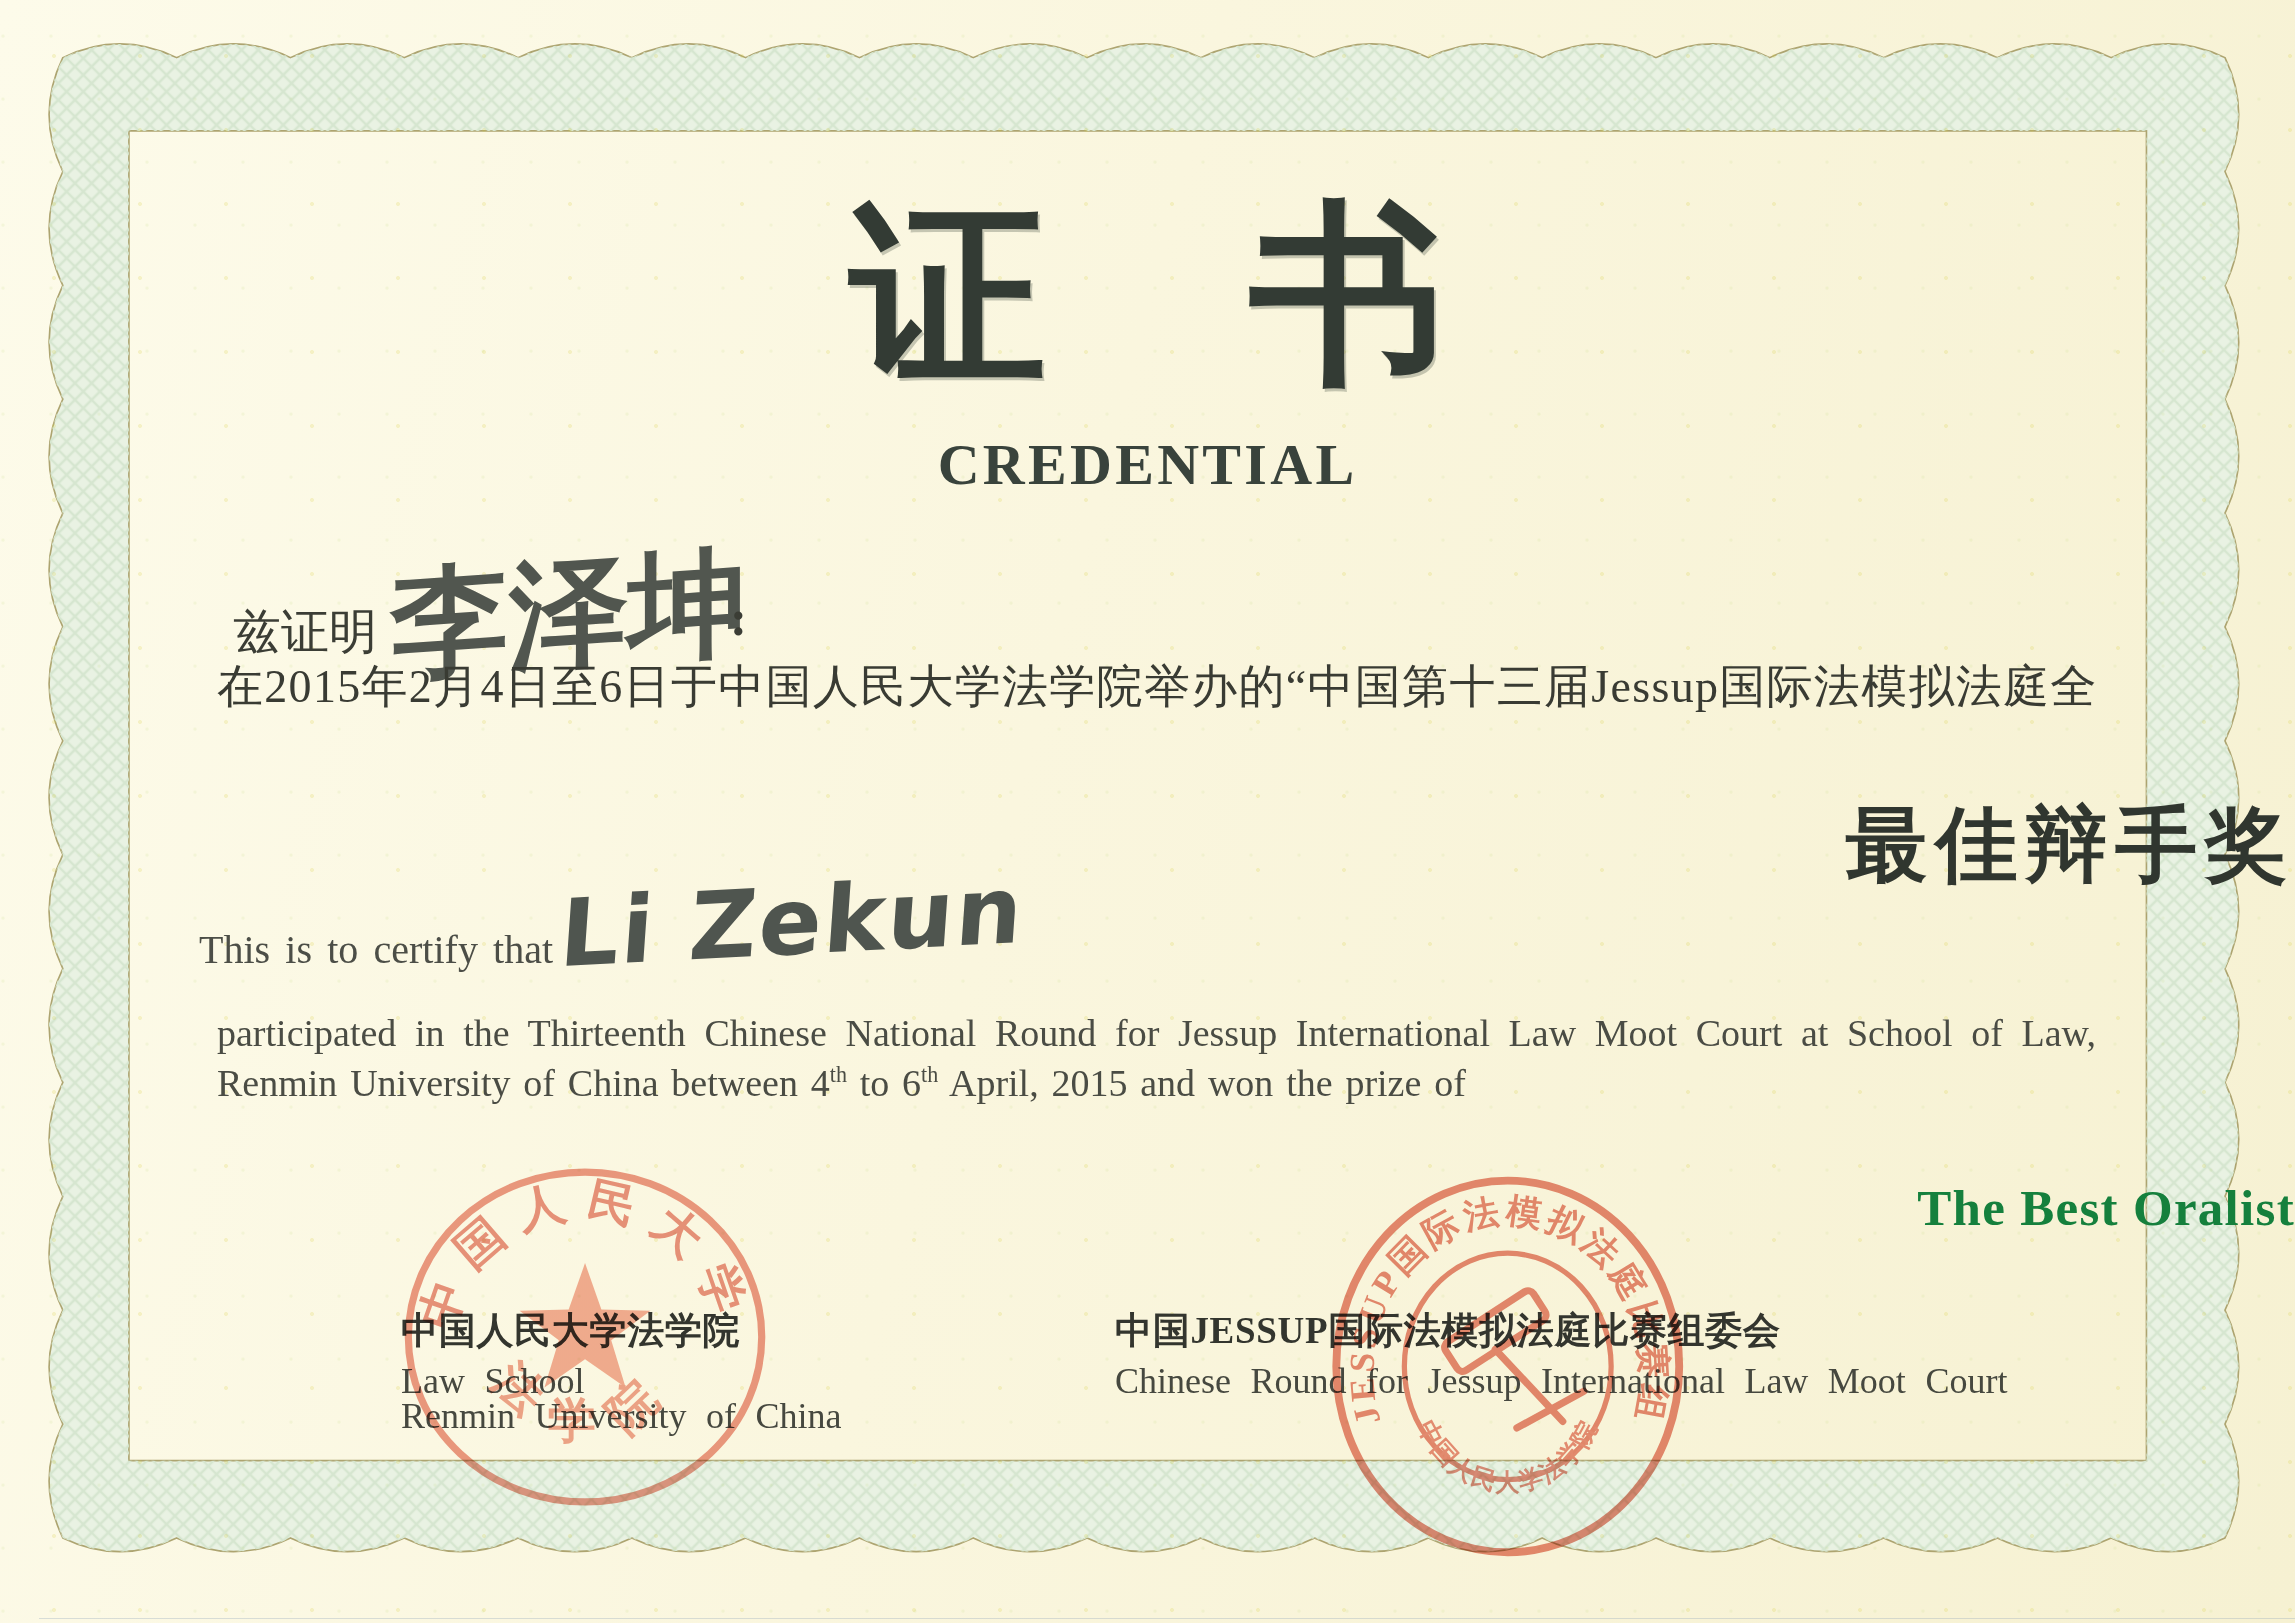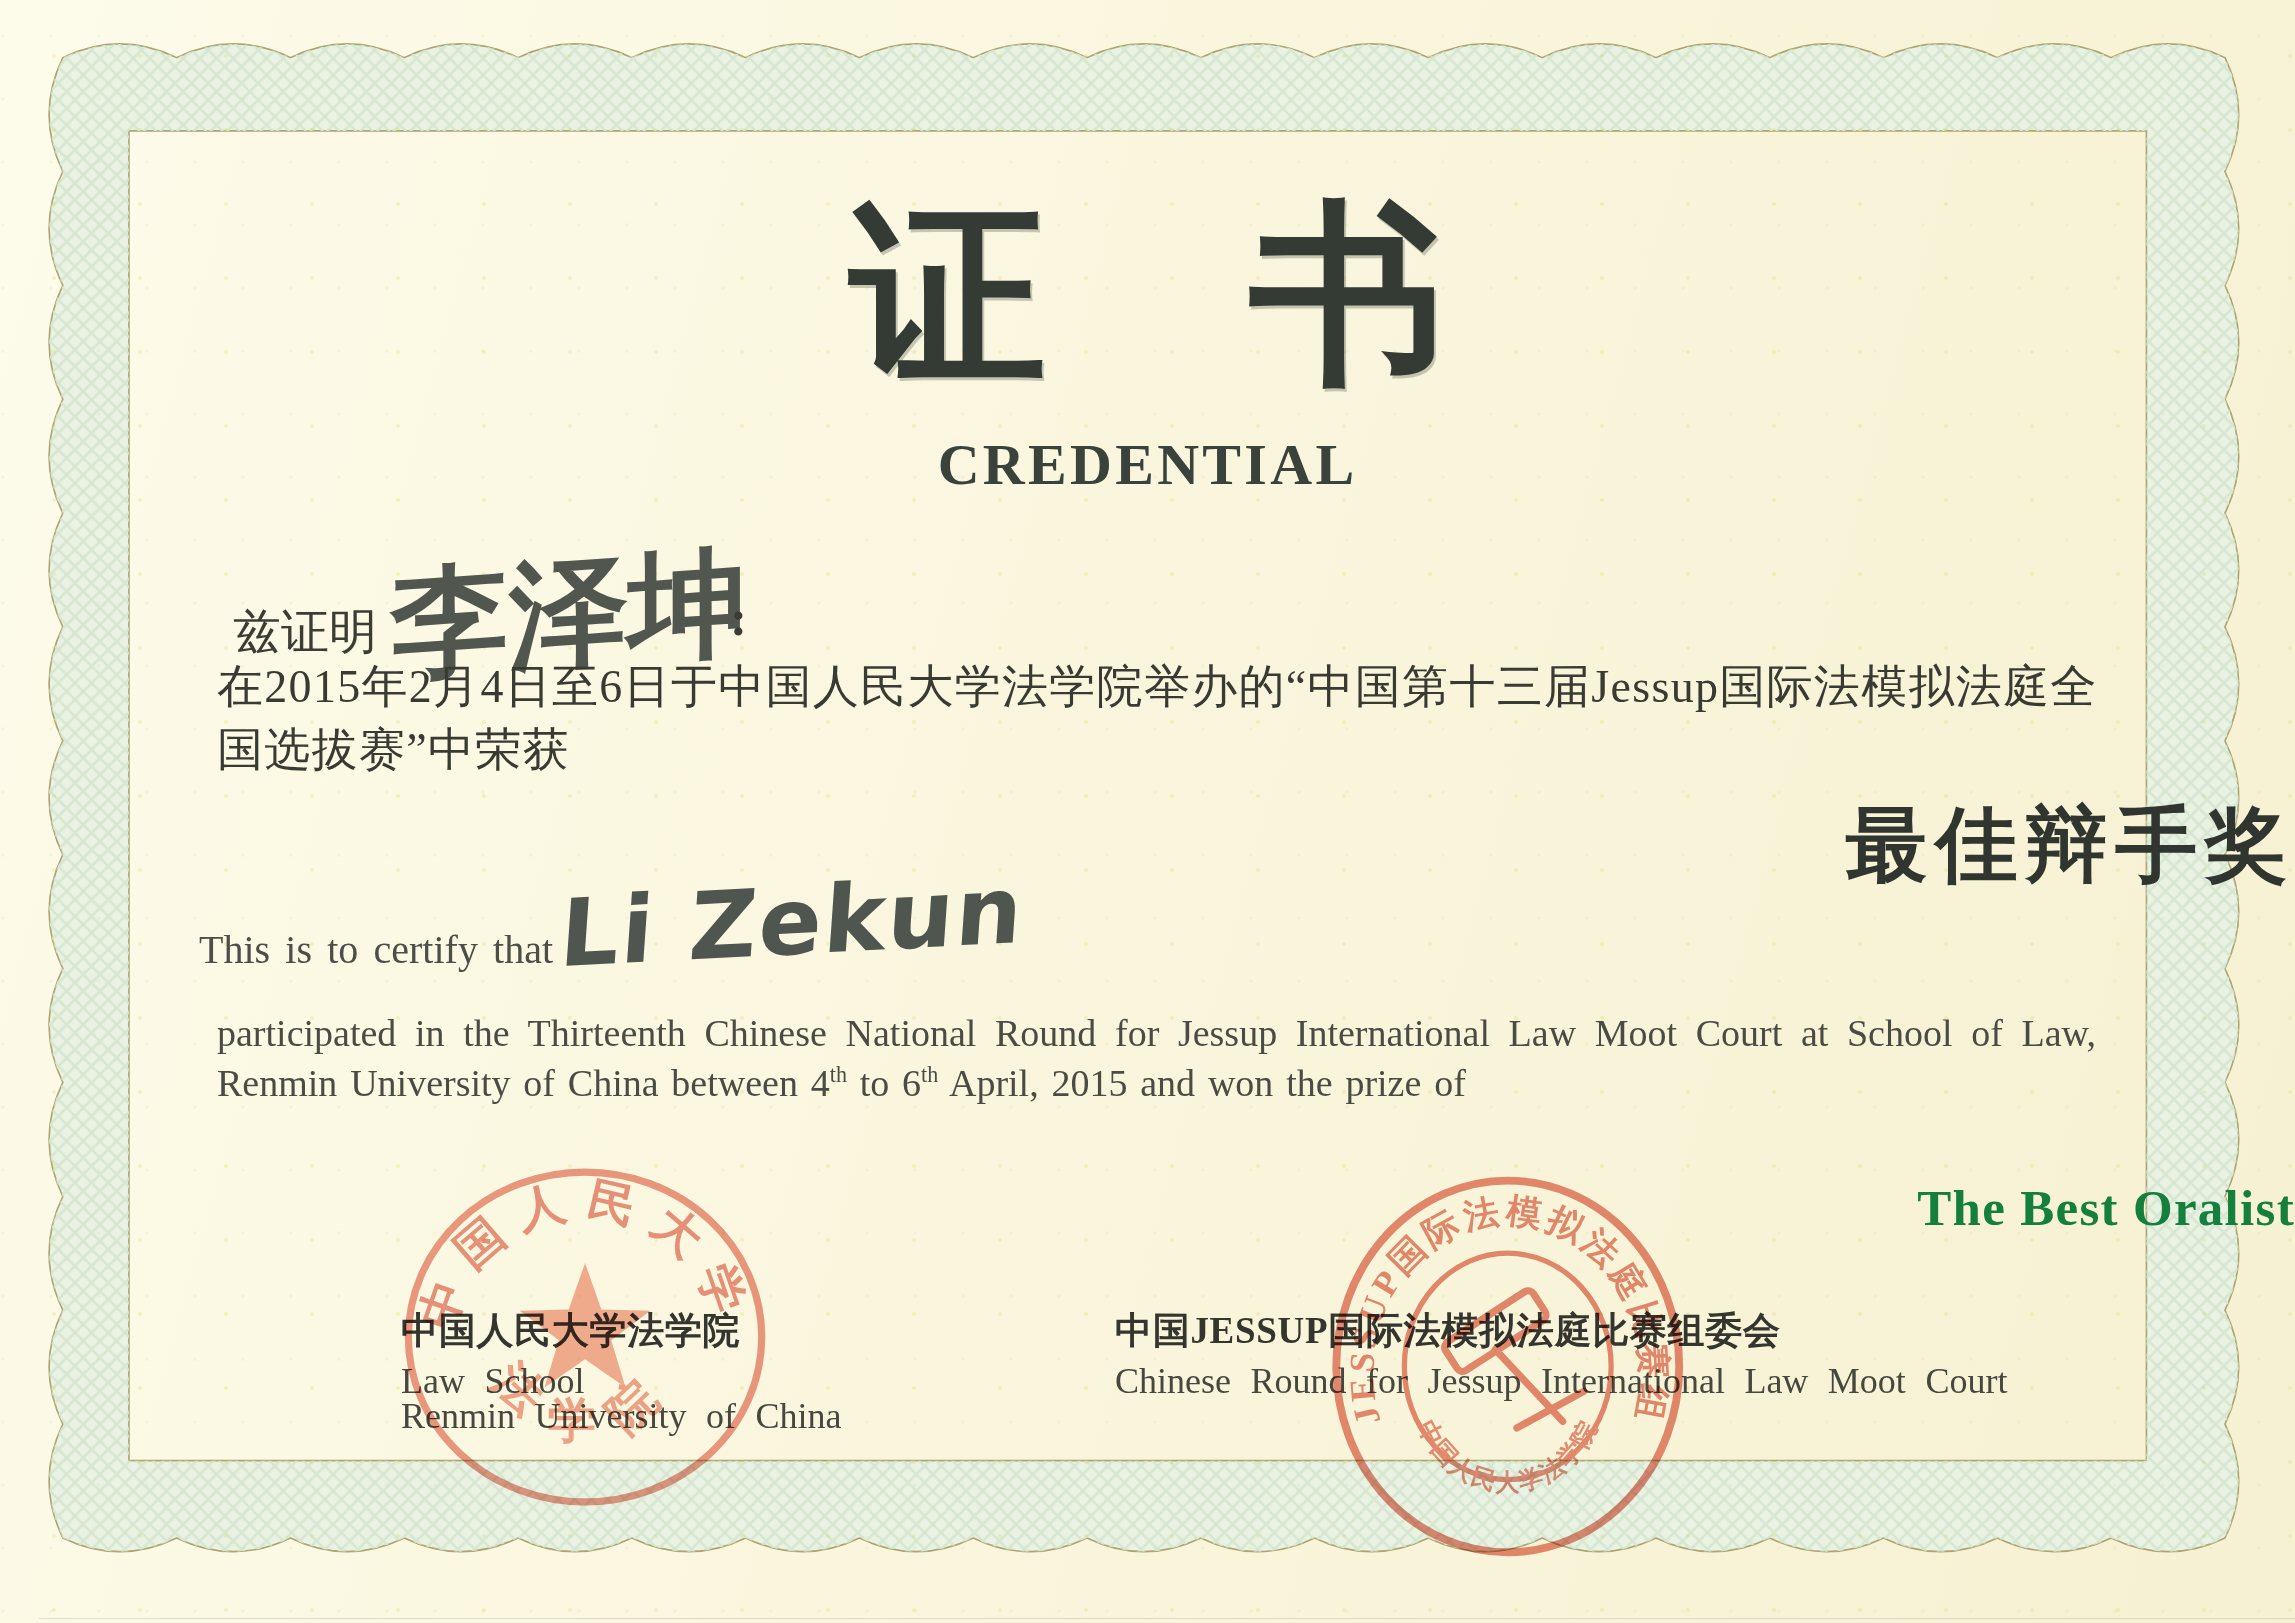--- a/index.html
+++ b/index.html
@@ -98,21 +98,20 @@
   </div>
 
   <div class="title-en">CREDENTIAL</div>
 
   <span class="certify-label-cn">兹证明</span>
   <span class="name-cn">李泽坤</span>
   <span class="colon-cn">:</span>
 
   <div class="body-cn">
     <div>在2015年2月4日至6日于中国人民大学法学院举办的“中国第十三届Jessup国际法模拟法庭全</div>
-    <div>国选拔赛”中荣获</div>
   </div>
 
   <div class="award-cn">最佳辩手奖</div>
 
   <span class="certify-label-en">This is to certify that</span>
   <span class="name-en">Li Zekun</span>
 
   <div class="body-en">
     <span>participated in the Thirteenth Chinese National Round for Jessup International Law Moot Court at School of Law, Renmin University of China between 4</span><sup>th</sup><span> to 6</span><sup>th</sup><span> April, 2015 and won the prize of</span>
   </div>

